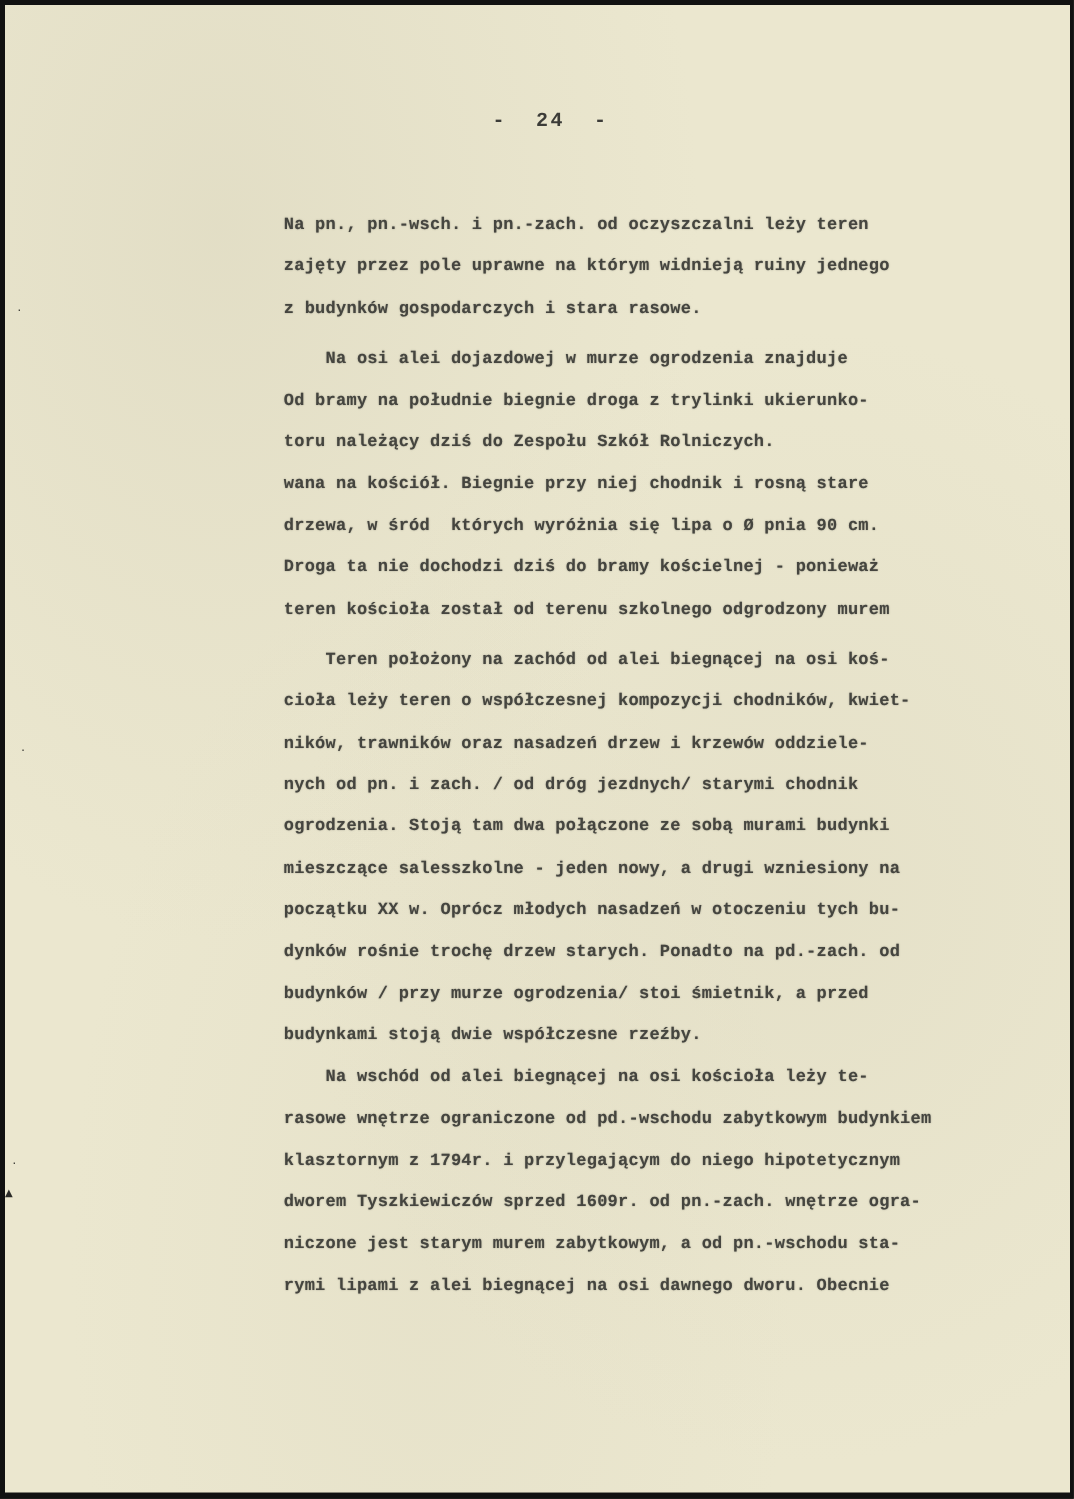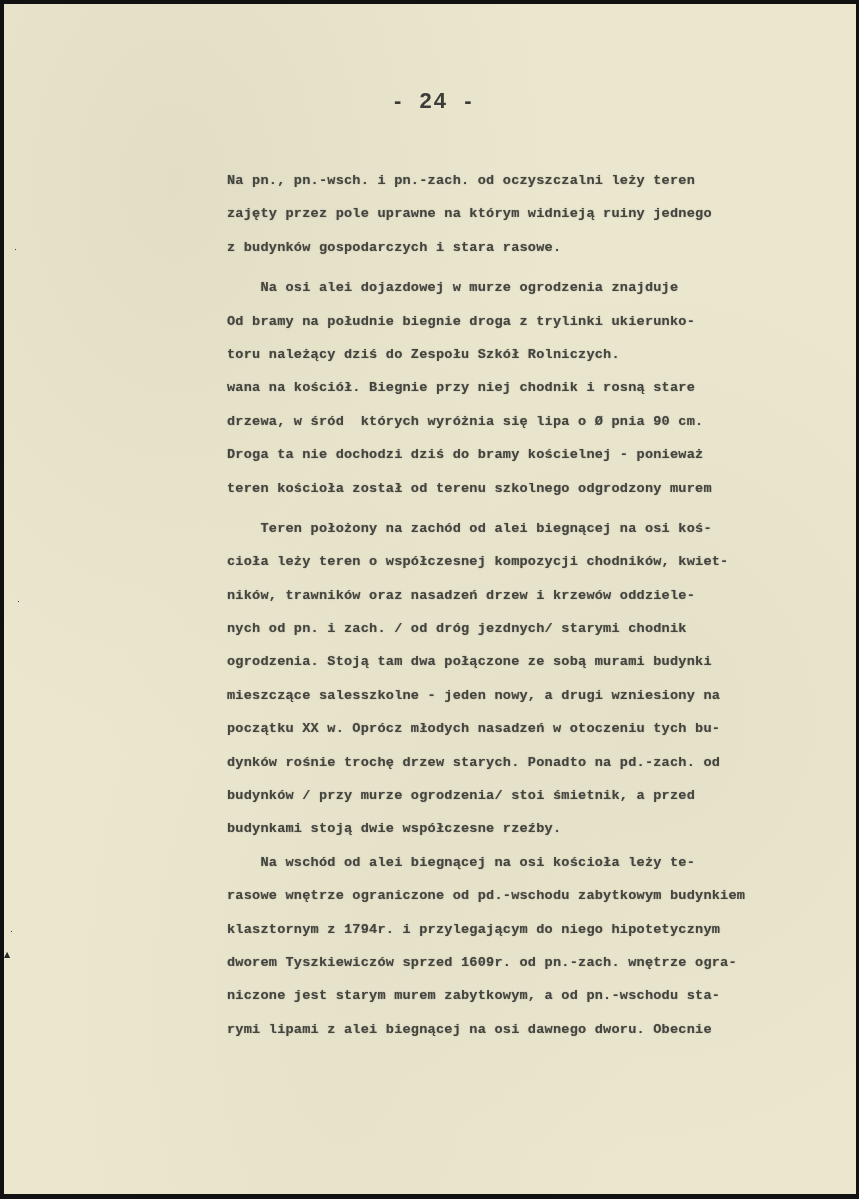--- a/index.html
+++ b/index.html
@@ -22,23 +22,23 @@
       background: #ebe7cf;
       background-image:
         radial-gradient(ellipse at 20% 15%, rgba(210,205,180,0.35) 0%, rgba(235,231,207,0) 40%),
         radial-gradient(ellipse at 75% 60%, rgba(215,210,185,0.30) 0%, rgba(235,231,207,0) 45%),
         radial-gradient(ellipse at 40% 85%, rgba(220,215,190,0.30) 0%, rgba(235,231,207,0) 40%);
     }
     .page-number {
       position: absolute;
       left: 390px;
       top: 84px;
-      font-family: Liberation Sans, sans-serif;
+      font-family: Liberation Mono, monospace;
       font-weight: bold;
-      font-size: 22px;
+      font-size: 16px;
       color: #3c3c38;
       letter-spacing: 2px;
       white-space: pre;
     }
     .text {
       position: absolute;
       left: 183px;
       top: 160px;
       width: 660px;
       font-family: Liberation Mono, monospace;

